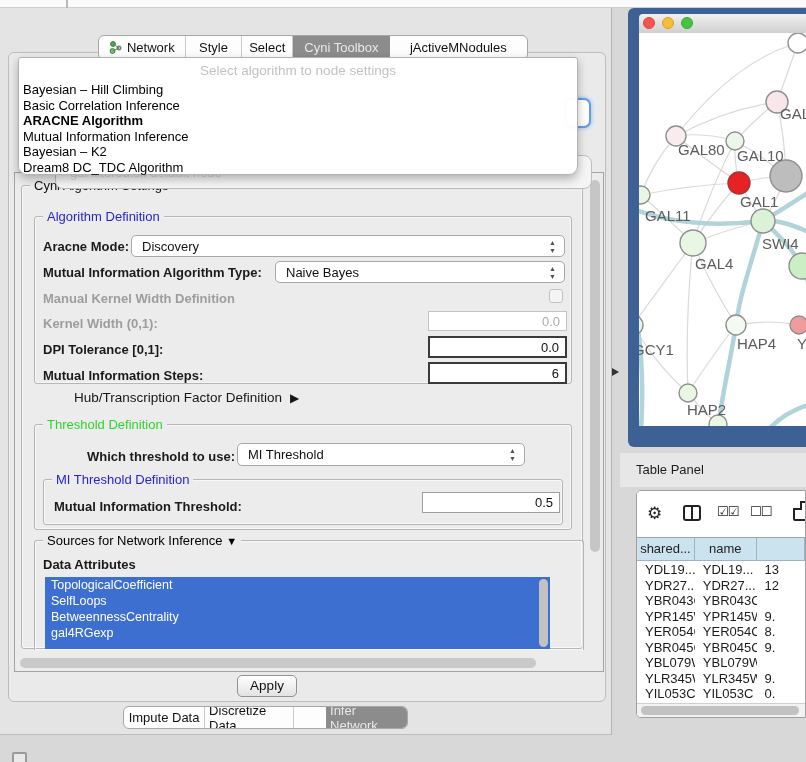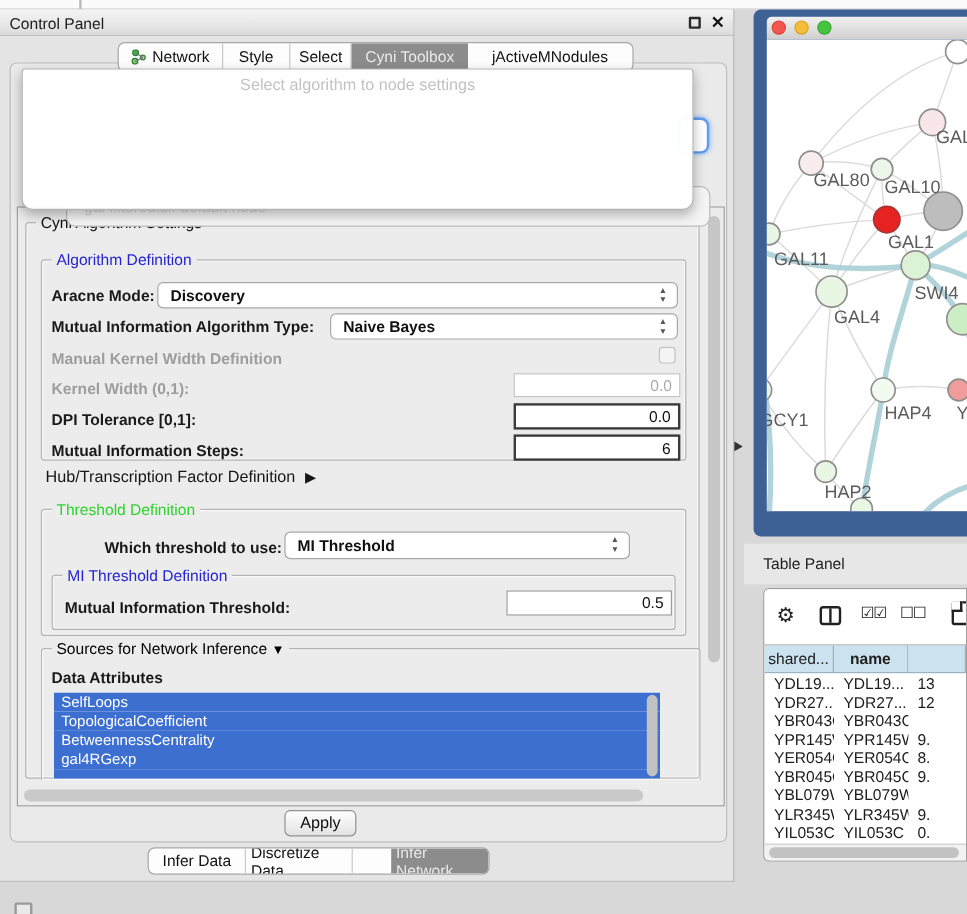--- a/index.html
+++ b/index.html
@@ -44,28 +44,28 @@
   .ghost-combo span { position:absolute; left:14px; top:9px; font-size:13px; color:#d2d2d2; }
   .blue-spinner { left:565px; top:90px; width:26px; height:30px; border:2px solid #5f9ceb; border-radius:7px; background:#fff; box-shadow:0 0 4px #8ab7f0; z-index:6; }
 
   
   .settings-pane { left:14px; top:164px; width:590px; height:500px; background:#ececec; border:1px solid #a3a3a3; }
   .groupbox { position:absolute; border:1px solid #b5b5b5; border-radius:3px; box-shadow:inset 0 0 0 1px rgba(255,255,255,0.65); }
   .legend { position:absolute; top:-8px; left:8px; background:#ececec; padding:0 4px; font-size:13px; white-space:nowrap; }
   .flabel { position:absolute; font-size:13px; font-weight:bold; color:#1a1a1a; white-space:nowrap; }
   .flabel.disabled { color:#9d9d9d; }
   .combo { position:absolute; background:#fff; border:1px solid #a8a8a8; border-radius:5px; height:22px; font-size:13px; color:#111; }
-  .combo .val { position:absolute; left:10px; top:3px;font-weight:bold; }
+  .combo .val { position:absolute; left:10px; top:3px; }
   .stepper { position:absolute; right:7px; top:3px; width:9px; height:16px; font-size:7px; line-height:8px; color:#555; text-align:center; }
   .tfield { position:absolute; background:#fff; border:1px solid #9f9f9f; font-size:13px; color:#111; text-align:right; padding:2px 6px 0 0; }
   .tfield.strong { border:2px solid #3a3a3a; }
   .tfield.disabled { color:#ababab; border:1px solid #c4c4c4; }
   .checkbox { position:absolute; width:14px; height:14px; border:1px solid #c3c3c3; border-radius:3px; background:#f4f4f4; }
 
-  .hub-row { position:absolute; font-size:13.5px; color:#161616; white-space:nowrap; }
+  .hub-row { position:absolute; font-size:13.5px; color:#161616; white-space:nowrap;margin-left:36px; }
   .hub-row .tri { font-size:12px; margin-left:8px; }
 
   .attr-list { position:absolute; background:#ffffff; overflow:hidden; }
   .attr-item { height:16px; line-height:16px; background:#3d6fd1; color:#fff; font-size:12.5px; padding-left:6px; white-space:nowrap; }
   .attr-fill { position:absolute; left:0; right:0; bottom:0; top:64px; background:#3d6fd1; }
   .list-scroll { position:absolute; right:2px; top:2px; width:9px; bottom:2px; background:#c2c2c2; border-radius:5px; }
 
   .vscroll-track { position:absolute; right:2px; top:3px; width:12px; height:490px; }
   .vscroll-thumb { position:absolute; left:1px; top:4px; width:10px; height:372px; background:#c6c6c6; border-radius:6px; }
   .hscroll { position:absolute; left:5px; bottom:3px; height:10px; width:516px; }
@@ -108,25 +108,20 @@
   svg text { font-family:"Liberation Sans",sans-serif; }
 </style>
 </head>
 <body>
 
 <div class="abs top-strip"></div>
 <div class="abs top-tick"></div>
 
 <div class="abs control-panel">
 
-  <div class="cp-titlebar">
-    <span class="cp-title">Control Panel</span>
-    <span class="float-icon"></span>
-    <span class="close-icon">✕</span>
-  </div>
 
   <div class="abs inner-panel"></div>
 
   <div class="abs tabbar top-tabbar" id="top-tabbar">
       <div class="tab" style="width: 87px;">
         <span class="net-icon"><svg width="13" height="13">
             <circle cx="4" cy="3" r="2.4" fill="#4caf50" stroke="#2e7d32"></circle>
             <circle cx="3.5" cy="10" r="2.4" fill="#7dc87d" stroke="#2e7d32"></circle>
             <circle cx="10" cy="7" r="2" fill="#a5d6a7" stroke="#2e7d32"></circle>
             <line x1="4" y1="3" x2="10" y2="7" stroke="#777" stroke-width="1"></line>
@@ -198,54 +193,62 @@
           <span class="legend" style="color:#2525cf;">MI Threshold Definition</span>
           <span class="flabel" style="left:10px; top:19px;">Mutual Information Threshold:</span>
           <div class="tfield" style="left:378px; top:12px; width:138px; height:21px;padding-left:36px;">0.5</div>
         </div>
       </div>
 
       <div class="groupbox" style="left:12px; top:354px; width:550px; height:110px; border-bottom:none; border-radius:3px 3px 0 0;">
         <span class="legend" style="color:#000000;"><span>Sources for Network Inference</span> <span style="font-size:11px;">▼</span></span>
         <span class="flabel" style="left:8px; top:16px;">Data Attributes</span>
         <div class="attr-list" style="left:10px; top:36px; width:505px; height:72px;" id="attr-list">
-          <div class="attr-item">SelfLoops</div>
-            <div class="attr-item">TopologicalCoefficient</div>
+          <div class="attr-item">TopologicalCoefficient</div>
+            <div class="attr-item">SelfLoops</div>
             <div class="attr-item">BetweennessCentrality</div>
             <div class="attr-item">gal4RGexp</div>
             <div class="attr-fill"></div>
           <div class="list-scroll"></div>
         </div>
       </div>
     </div>
 
     <div class="vscroll-track">
       <div class="vscroll-thumb"></div>
     </div>
     <div class="hscroll">
       <div class="thumb"></div>
     </div>
   </div>
 
   <div class="abs apply-btn">Apply</div>
 
   <div class="abs tabbar bottom-tabbar" id="bottom-tabbar">
       <div class="tab" style="width: 92px;">
-        <span>Infer Data</span>
+        <span>Impute Data</span>
       </div>
       <div class="tab" style="width: 101px;">
         <span>Discretize Data</span>
       </div>
       <div class="tab selected" style="width: 92px; margin-left: 32px;">
         <span>Infer Network</span>
       </div>
     </div>
 
   <div class="abs algo-popup">
     <div class="popup-prompt">Select algorithm to node settings</div>
+    <div class="popup-items" id="popup-items">
+        <div class="popup-item">Bayesian – Hill Climbing</div>
+        <div class="popup-item">Basic Correlation Inference</div>
+        <div class="popup-item bold">ARACNE Algorithm</div>
+        <div class="popup-item">Mutual Information Inference</div>
+        <div class="popup-item">Bayesian – K2</div>
+        <div class="popup-item">Dream8 DC_TDC Algorithm</div>
+      </div>
   </div>
 
   <div class="abs ghost-combo">
     <span>gal filtered.sif default node</span>
   </div>
   <div class="abs blue-spinner"></div>
 </div>
 
 <div class="abs network-window">
   <div class="nw-titlebar">
@@ -327,21 +330,21 @@
 <div class="abs table-panel">
   <div class="tp-toolbar">
     <span class="gear-icon">⚙</span>
     <span class="cols-icon"></span>
     <span class="chk-icons">☑☑</span>
     <span class="unchk-icons">☐☐</span>
     <span class="doc-icon"></span>
   </div>
   <div class="tp-header" id="tp-header">
       <div class="tp-hcell" style="width: 72px;">shared...</div>
-      <div class="tp-hcell" style="width: 77px; font-weight: bold;">name</div>
+      <div class="tp-hcell" style="width: 77px;">name</div>
       <div class="tp-hcell" style="width: 60px;"></div>
     </div>
   <div class="tp-rows" id="tp-rows">
       <div class="tp-row">
         <div class="tp-cell" style="width: 72px;">YDL19...</div>
         <div class="tp-cell" style="width: 77px;">YDL19...</div>
         <div class="tp-cell" style="width: 60px;">13</div>
       </div>
       <div class="tp-row">
         <div class="tp-cell" style="width: 72px;">YDR27...</div>

